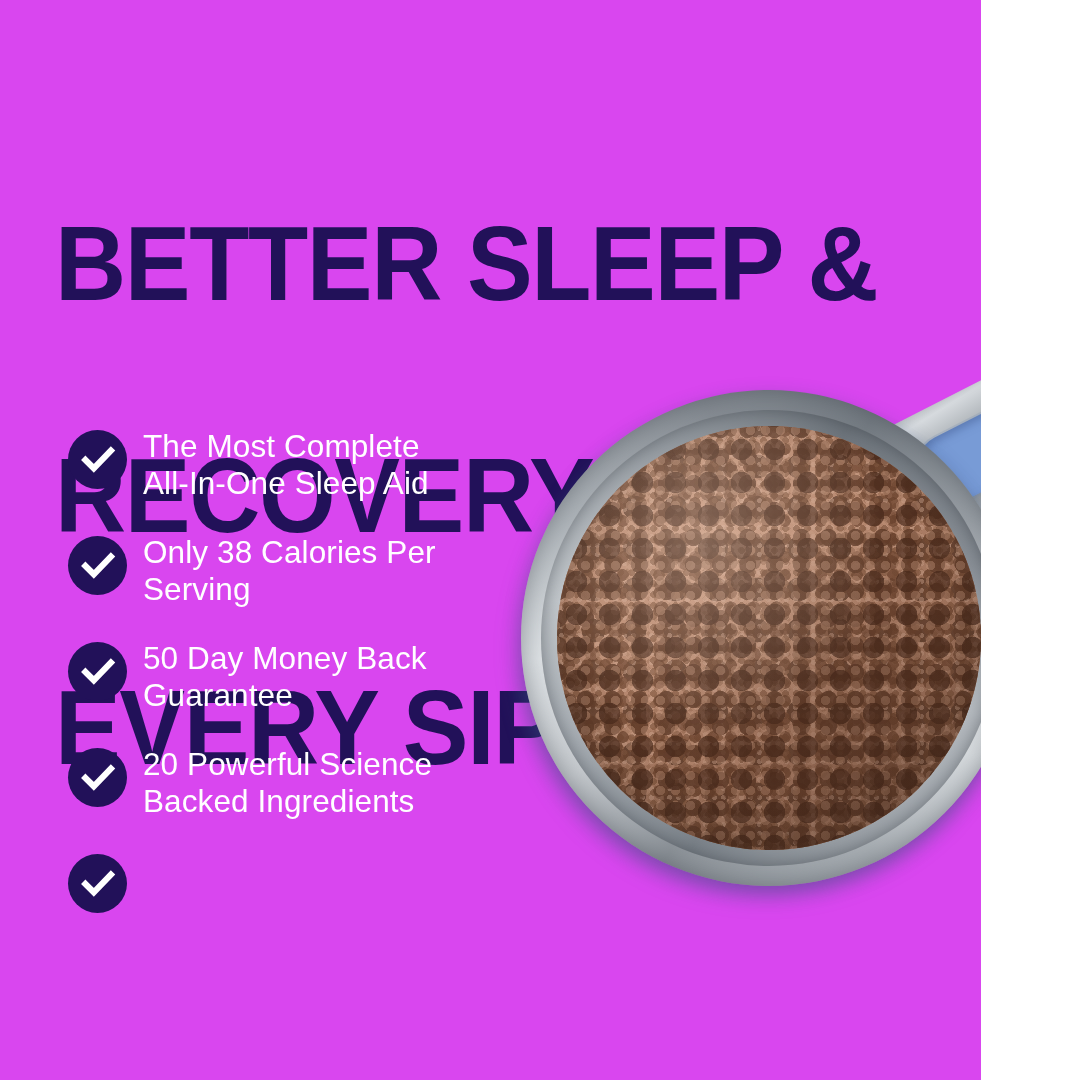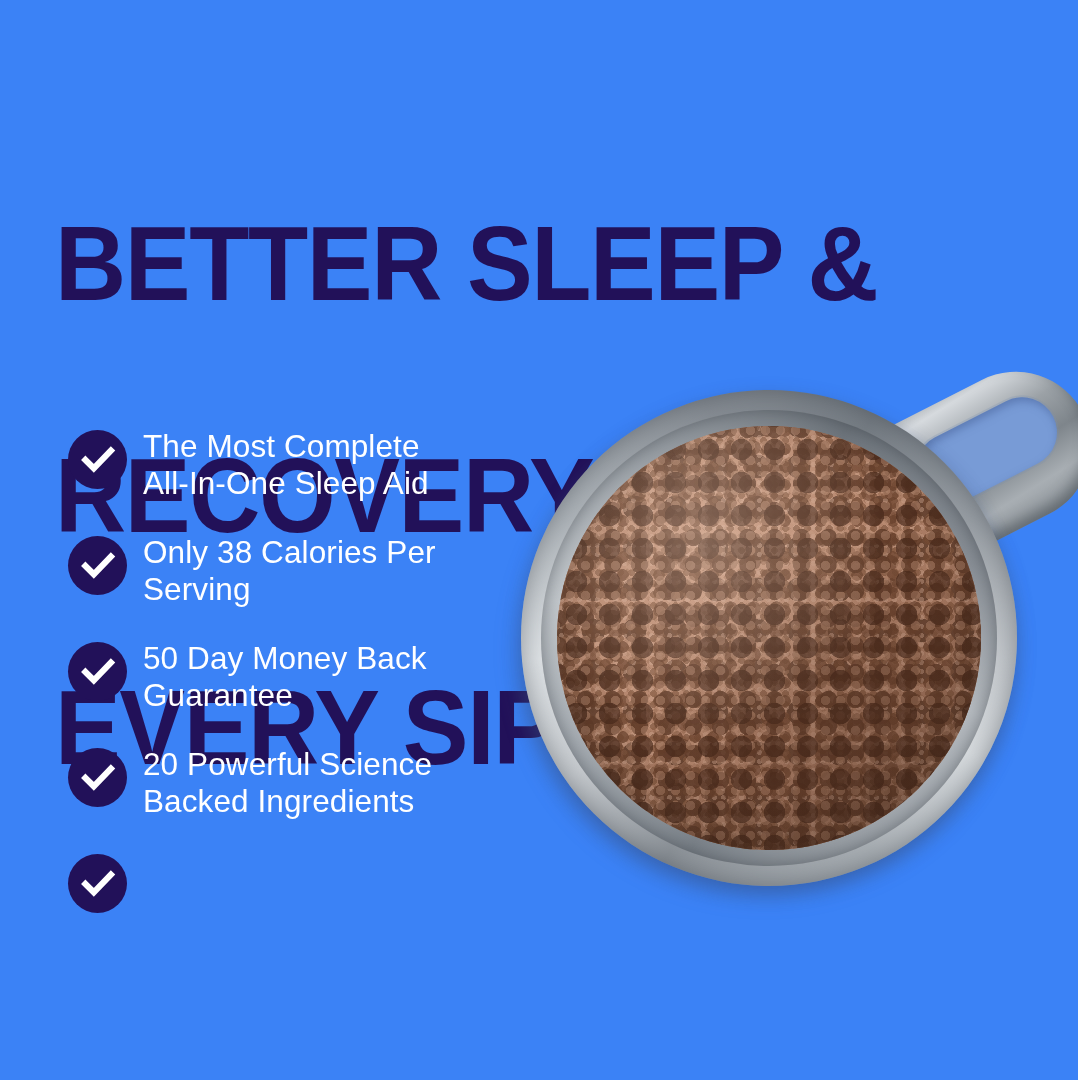--- a/index.html
+++ b/index.html
@@ -3,24 +3,24 @@
 <meta charset="utf-8">
 <title>Better Sleep &amp; Recovery</title>
 <style>
   html, body {
     margin: 0;
     padding: 0;
     background: #ffffff;
   }
   .canvas {
     position: relative;
-    width: 1078px;
+    width: 981px;
     height: 1080px;
     overflow: hidden;
-    background: #3b82f6;
+    background: #d946ef;
     font-family: "Liberation Sans", sans-serif;
     -webkit-font-smoothing: antialiased;
   }
 
   
   .headline {
     position: absolute;
     left: 55px;
     top: 18px;
     width: 960px;

